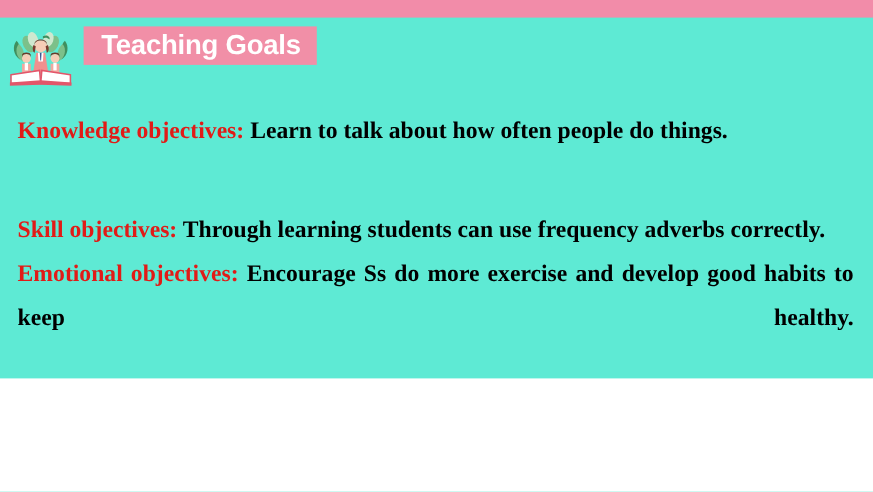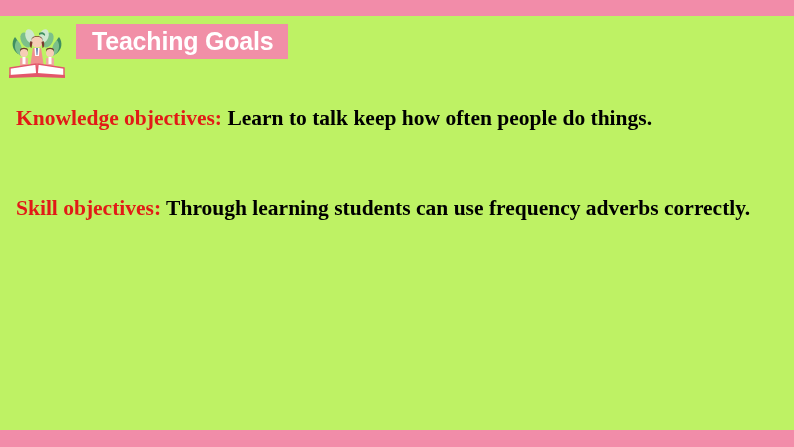--- a/index.html
+++ b/index.html
@@ -11,22 +11,22 @@
     height: 447px;
     background: #ffffff;
     font-family: "Liberation Serif", serif;
     overflow: hidden;
     position: relative;
   }
 
   .slide {
     position: relative;
     width: 794px;
-    height: 447px;
-    background: #bef264;
+    height: 344px;
+    background: #5eead4;
     overflow: hidden;
   }
 
   
   .bar-top {
     position: absolute;
     left: 0;
     top: 0;
     width: 794px;
     height: 16px;
@@ -168,24 +168,27 @@
     </span>
 
     <div class="title-box">
       <span class="title-text">Teaching Goals</span>
     </div>
   </div>
 
   <div class="content">
 
     <p class="para knowledge">
-      <span class="lead">Knowledge objectives:</span><span> Learn to talk keep how often people do things.</span>
+      <span class="lead">Knowledge objectives:</span><span> Learn to talk about how often people do things.</span>
     </p>
 
     <p class="para skill">
       <span class="lead">Skill objectives:</span><span> Through learning students can use frequency adverbs correctly.</span>
     </p>
 
+    <p class="para emotional">
+      <span class="lead">Emotional objectives:</span><span> Encourage Ss do more exercise and develop good habits to keep healthy.</span>
+    </p>
 
   </div>
 
   <div class="bar-bottom"></div>
 </div>
 
 </body></html>

